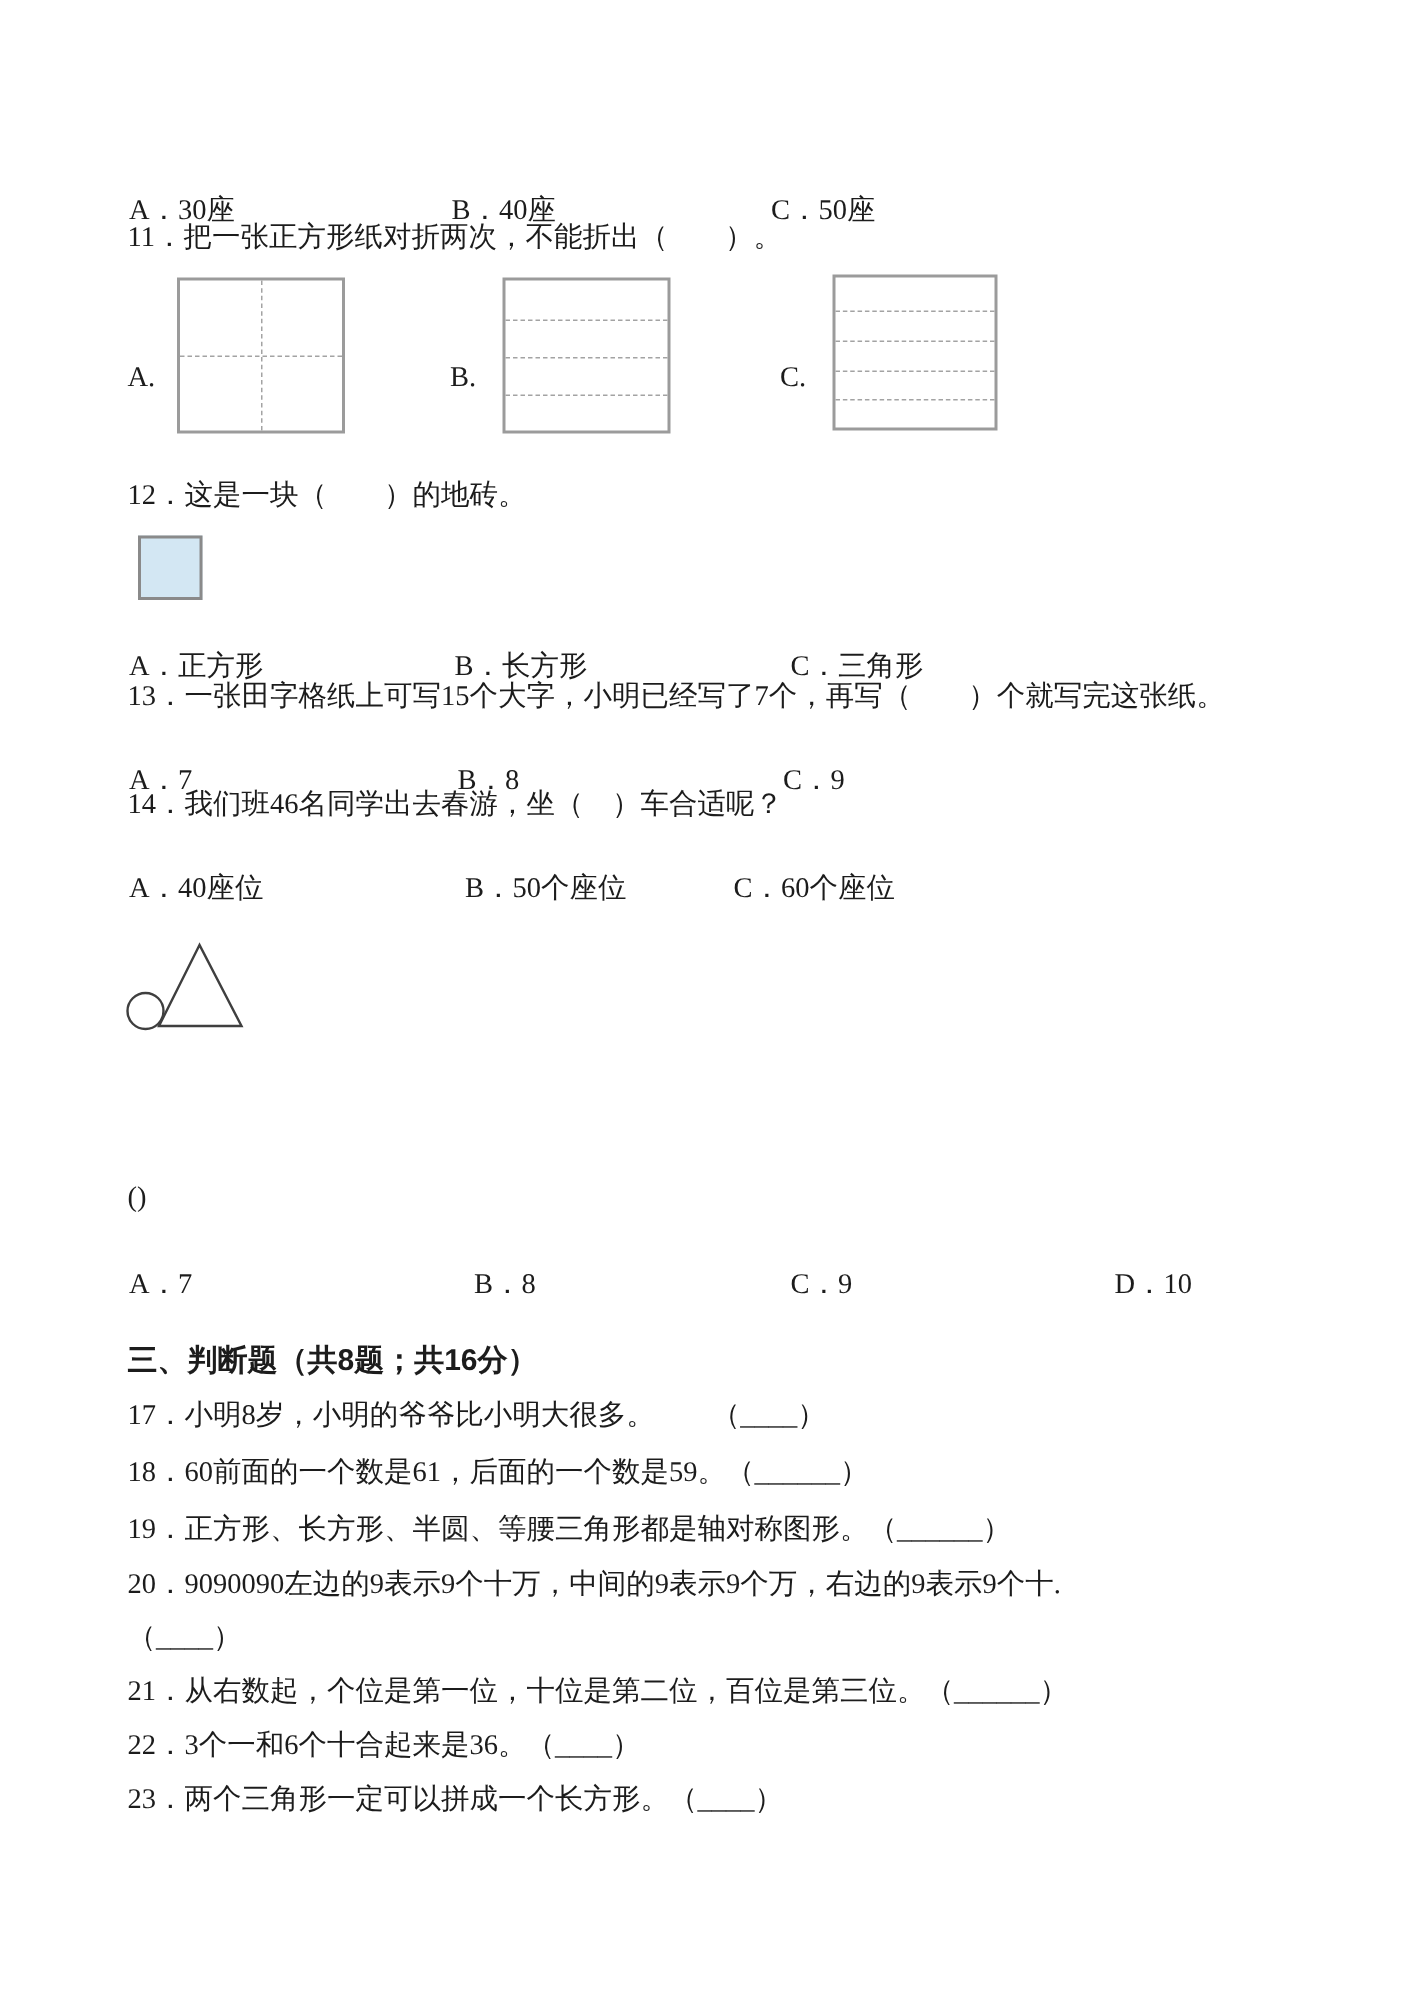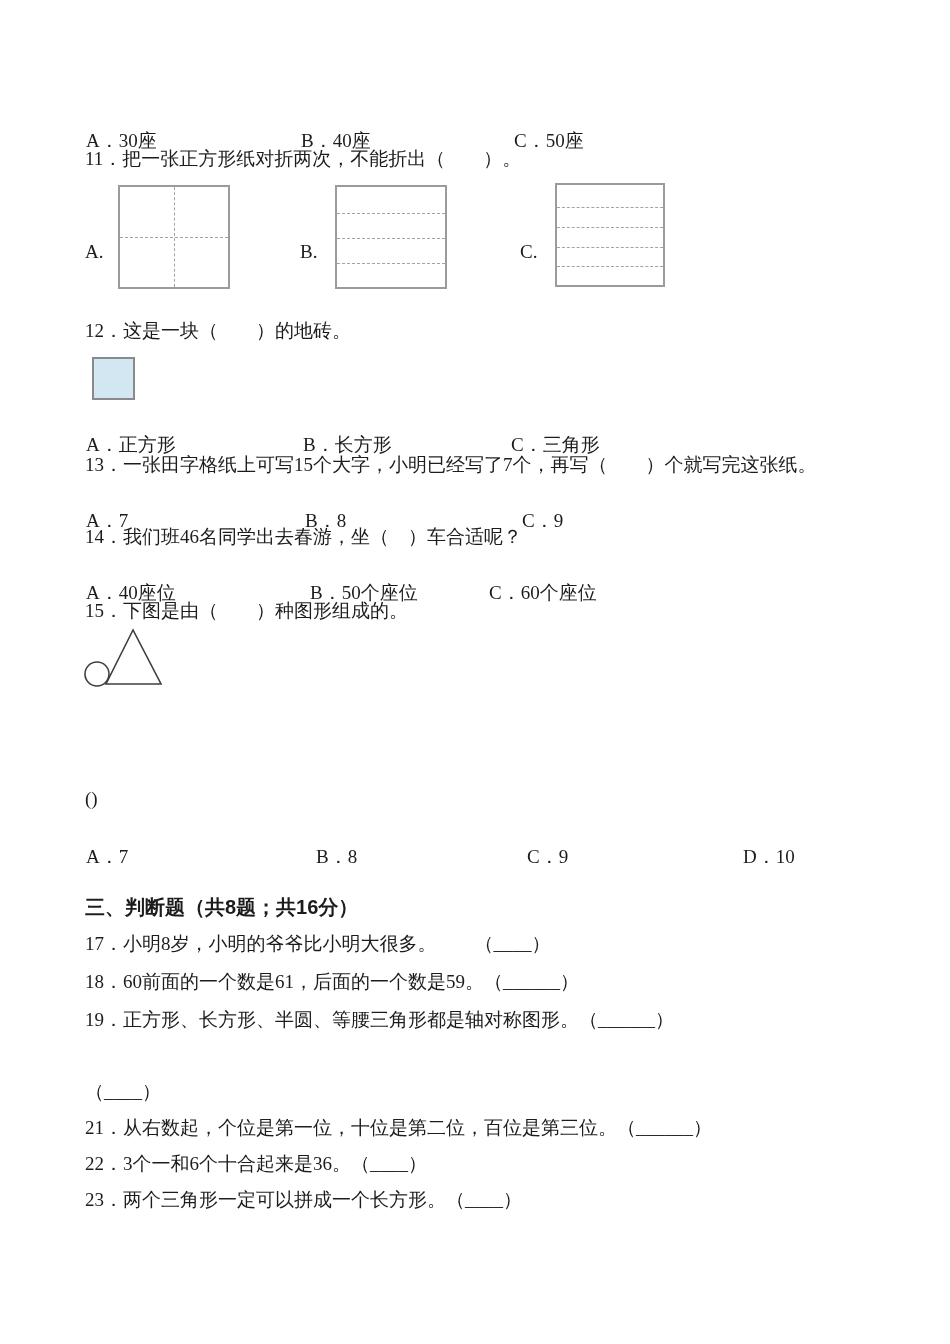--- a/index.html
+++ b/index.html
@@ -100,54 +100,54 @@
     <div class="fold-hline" style="top:42%"></div>
     <div class="fold-hline" style="top:62%"></div>
     <div class="fold-hline" style="top:81%"></div>
   </div>
 
   <div class="line" style="top:318px">12．这是一块（　　）的地砖。</div>
   <div class="tile"></div>
   <div class="row" style="top:412px">
     <span class="opt" style="left:86px">A．正方形</span>
     <span class="opt" style="left:303px">B．长方形</span>
-    <span class="opt" style="left:511px">C．三角形</span>
+    <span class="opt" style="left:527px">C．三角形</span>
   </div>
 
   <div class="line" style="top:452px">13．一张田字格纸上可写15个大字，小明已经写了7个，再写（　　）个就写完这张纸。</div>
   <div class="row" style="top:488px">
     <span class="opt" style="left:86px">A．7</span>
     <span class="opt" style="left:305px">B．8</span>
     <span class="opt" style="left:522px">C．9</span>
   </div>
 
   <div class="line" style="top:524px">14．我们班46名同学出去春游，坐（　）车合适呢？</div>
   <div class="row" style="top:560px">
     <span class="opt" style="left:86px">A．40座位</span>
     <span class="opt" style="left:310px">B．50个座位</span>
     <span class="opt" style="left:489px">C．60个座位</span>
   </div>
 
-  <div class="line" style="top:598px">15．下图是由（　　）种图形组成的。</div>
   <svg class="shape-fig" width="84" height="66" viewBox="0 0 84 66">
     <circle cx="15" cy="50" r="12" fill="none" stroke="#3f3f3f" stroke-width="1.6"></circle>
     <polygon points="51,6 24,60 79,60" fill="none" stroke="#3f3f3f" stroke-width="1.6"></polygon>
   </svg>
 
   <div class="line" style="top:786px">()</div>
   <div class="row" style="top:824px">
     <span class="opt" style="left:86px">A．7</span>
     <span class="opt" style="left:316px">B．8</span>
     <span class="opt" style="left:527px">C．9</span>
     <span class="opt" style="left:743px">D．10</span>
   </div>
 
   <div class="section-title" style="top:893px">三、判断题（共8题；共16分）</div>
 
   <div class="line" style="top:931px">17．小明8岁，小明的爷爷比小明大很多。　　（____）</div>
   <div class="line" style="top:969px">18．60前面的一个数是61，后面的一个数是59。（______）</div>
   <div class="line" style="top:1007px">19．正方形、长方形、半圆、等腰三角形都是轴对称图形。（______）</div>
+  <div class="line" style="top:1044px">20．9090090左边的9表示9个十万，中间的9表示9个万，右边的9表示9个十.</div>
   <div class="line" style="top:1079px">（____）</div>
   <div class="line" style="top:1115px">21．从右数起，个位是第一位，十位是第二位，百位是第三位。（______）</div>
   <div class="line" style="top:1151px">22．3个一和6个十合起来是36。（____）</div>
   <div class="line" style="top:1187px">23．两个三角形一定可以拼成一个长方形。（____）</div>
 
 </div>
 
 </body></html>

